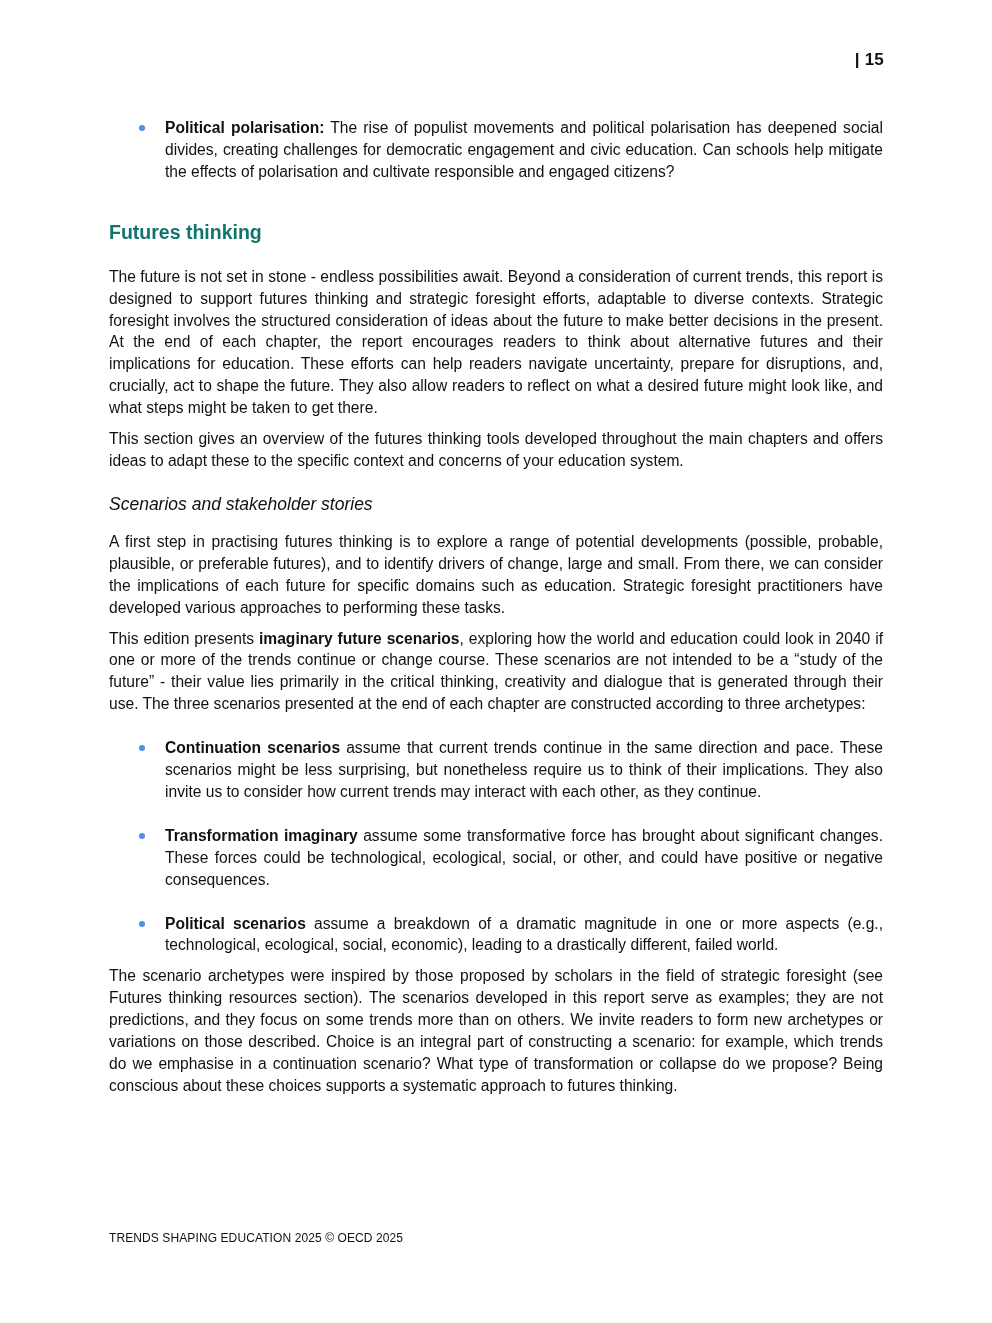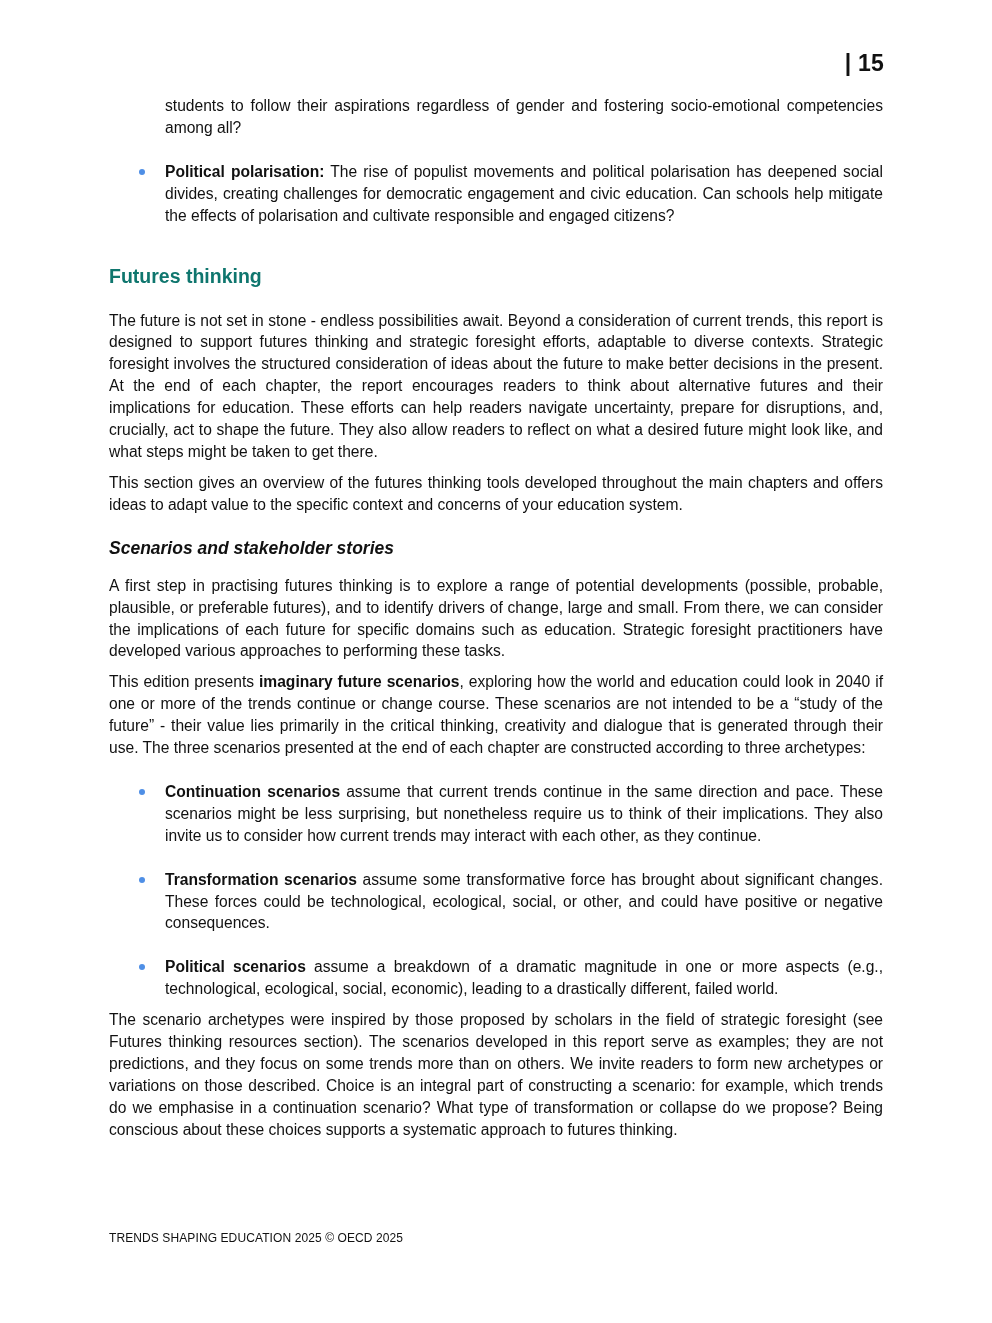--- a/index.html
+++ b/index.html
@@ -1,64 +1,63 @@
 <!DOCTYPE html>
 <html><head>
 <meta charset="utf-8">
 <style>
   html, body { margin: 0; padding: 0; background: #ffffff; }
   body { width: 992px; height: 1323px; position: relative; overflow: hidden;
          font-family: "Liberation Sans", sans-serif; color: #111111; }
-  .page-num { position: absolute; top: 50px; right: 108px; font-size: 23px; font-weight: bold; letter-spacing: 0.2px; }
+  .page-num { position: absolute; top: 50px; right: 108px; font-size: 17px; font-weight: bold; letter-spacing: 0.2px; }
   .content { position: absolute; left: 109px; top: 95px; width: 774px; }
   p, li { font-size: 15.6px; line-height: 21.9px; text-align: justify; margin: 0; }
   p { margin-bottom: 9px; }
   ul { list-style: none; margin: 0 0 9px 0; padding: 0; }
   li { position: relative; padding-left: 56px; margin-bottom: 4px; margin-top: 22px; }
   li .bullet { position: absolute; left: 30px; top: 8px; width: 6px; height: 6px; border-radius: 50%; background: #4f8fe6; }
   .cont { padding-left: 56px; margin-bottom: 4px; }
   h2 { color: #0f766e; font-size: 19.5px; font-weight: bold; margin: 38px 0 22px 0; }
-  h3 { font-size: 17.5px; font-weight: bold; font-style: italic; margin: 22px 0 16px 0; }
+  h3 { font-size: 17.5px; font-weight: normal; font-style: italic; margin: 22px 0 16px 0; }
   b { font-weight: bold; }
   .footer { position: absolute; left: 109px; top: 1231px; font-size: 12px; letter-spacing: 0.1px; }
 </style>
 </head>
 <body>
 
 <div class="page-num">| 15</div>
 
 <div class="content">
-  <p class="cont">students to follow their aspirations regardless of gender and fostering socio-emotional competencies among all?</p>
   <ul>
     <li>
       <span class="bullet"></span>
       <b>Political polarisation:</b><span> The rise of populist movements and political polarisation has deepened social divides, creating challenges for democratic engagement and civic education. Can schools help mitigate the effects of polarisation and cultivate responsible and engaged citizens?</span>
     </li>
   </ul>
 
   <h2>Futures thinking</h2>
   <p>The future is not set in stone - endless possibilities await. Beyond a consideration of current trends, this report is designed to support futures thinking and strategic foresight efforts, adaptable to diverse contexts. Strategic foresight involves the structured consideration of ideas about the future to make better decisions in the present. At the end of each chapter, the report encourages readers to think about alternative futures and their implications for education. These efforts can help readers navigate uncertainty, prepare for disruptions, and, crucially, act to shape the future. They also allow readers to reflect on what a desired future might look like, and what steps might be taken to get there.</p>
-  <p>This section gives an overview of the futures thinking tools developed throughout the main chapters and offers ideas to adapt value to the specific context and concerns of your education system.</p>
+  <p>This section gives an overview of the futures thinking tools developed throughout the main chapters and offers ideas to adapt these to the specific context and concerns of your education system.</p>
 
   <h3>Scenarios and stakeholder stories</h3>
   <p>A first step in practising futures thinking is to explore a range of potential developments (possible, probable, plausible, or preferable futures), and to identify drivers of change, large and small. From there, we can consider the implications of each future for specific domains such as education. Strategic foresight practitioners have developed various approaches to performing these tasks.</p>
   <p><span>This edition presents </span><b>imaginary future scenarios</b><span>, exploring how the world and education could look in 2040 if one or more of the trends continue or change course. These scenarios are not intended to be a “study of the future” - their value lies primarily in the critical thinking, creativity and dialogue that is generated through their use. The three scenarios presented at the end of each chapter are constructed according to three archetypes:</span></p>
 
   <ul>
     <li>
       <span class="bullet"></span>
       <b>Continuation scenarios</b><span> assume that current trends continue in the same direction and pace. These scenarios might be less surprising, but nonetheless require us to think of their implications. They also invite us to consider how current trends may interact with each other, as they continue.</span>
     </li>
   </ul>
 
 
   <ul>
     <li>
       <span class="bullet"></span>
-      <b>Transformation scenarios</b><span> assume some transformative force has brought about significant changes. These forces could be technological, ecological, social, or other, and could have positive or negative consequences.</span>
+      <b>Transformation imaginary</b><span> assume some transformative force has brought about significant changes. These forces could be technological, ecological, social, or other, and could have positive or negative consequences.</span>
     </li>
     <li>
       <span class="bullet"></span>
       <b>Political scenarios</b><span> assume a breakdown of a dramatic magnitude in one or more aspects (e.g., technological, ecological, social, economic), leading to a drastically different, failed world.</span>
     </li>
   </ul>
 
   <p>The scenario archetypes were inspired by those proposed by scholars in the field of strategic foresight (see Futures thinking resources section). The scenarios developed in this report serve as examples; they are not predictions, and they focus on some trends more than on others. We invite readers to form new archetypes or variations on those described. Choice is an integral part of constructing a scenario: for example, which trends do we emphasise in a continuation scenario? What type of transformation or collapse do we propose? Being conscious about these choices supports a systematic approach to futures thinking.</p>
 </div>
 

